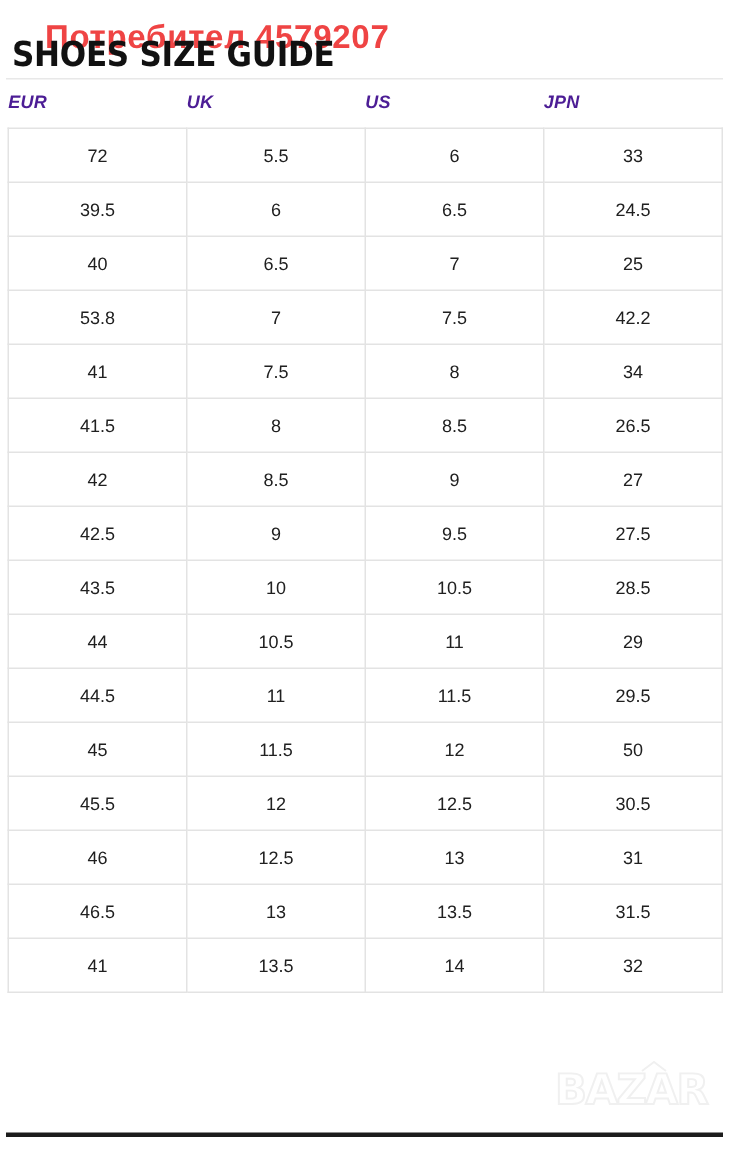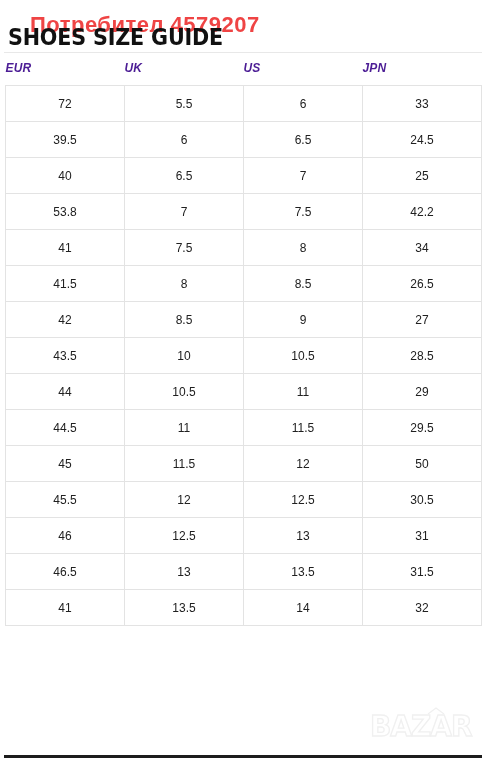--- a/index.html
+++ b/index.html
@@ -184,20 +184,26 @@
         <td>8.5</td>
         <td>26.5</td>
       </tr>
     <tr>
         <td>42</td>
         <td>8.5</td>
         <td>9</td>
         <td>27</td>
       </tr>
     <tr>
+        <td>42.5</td>
+        <td>9</td>
+        <td>9.5</td>
+        <td>27.5</td>
+      </tr>
+    <tr>
         <td>43.5</td>
         <td>10</td>
         <td>10.5</td>
         <td>28.5</td>
       </tr>
     <tr>
         <td>44</td>
         <td>10.5</td>
         <td>11</td>
         <td>29</td>

